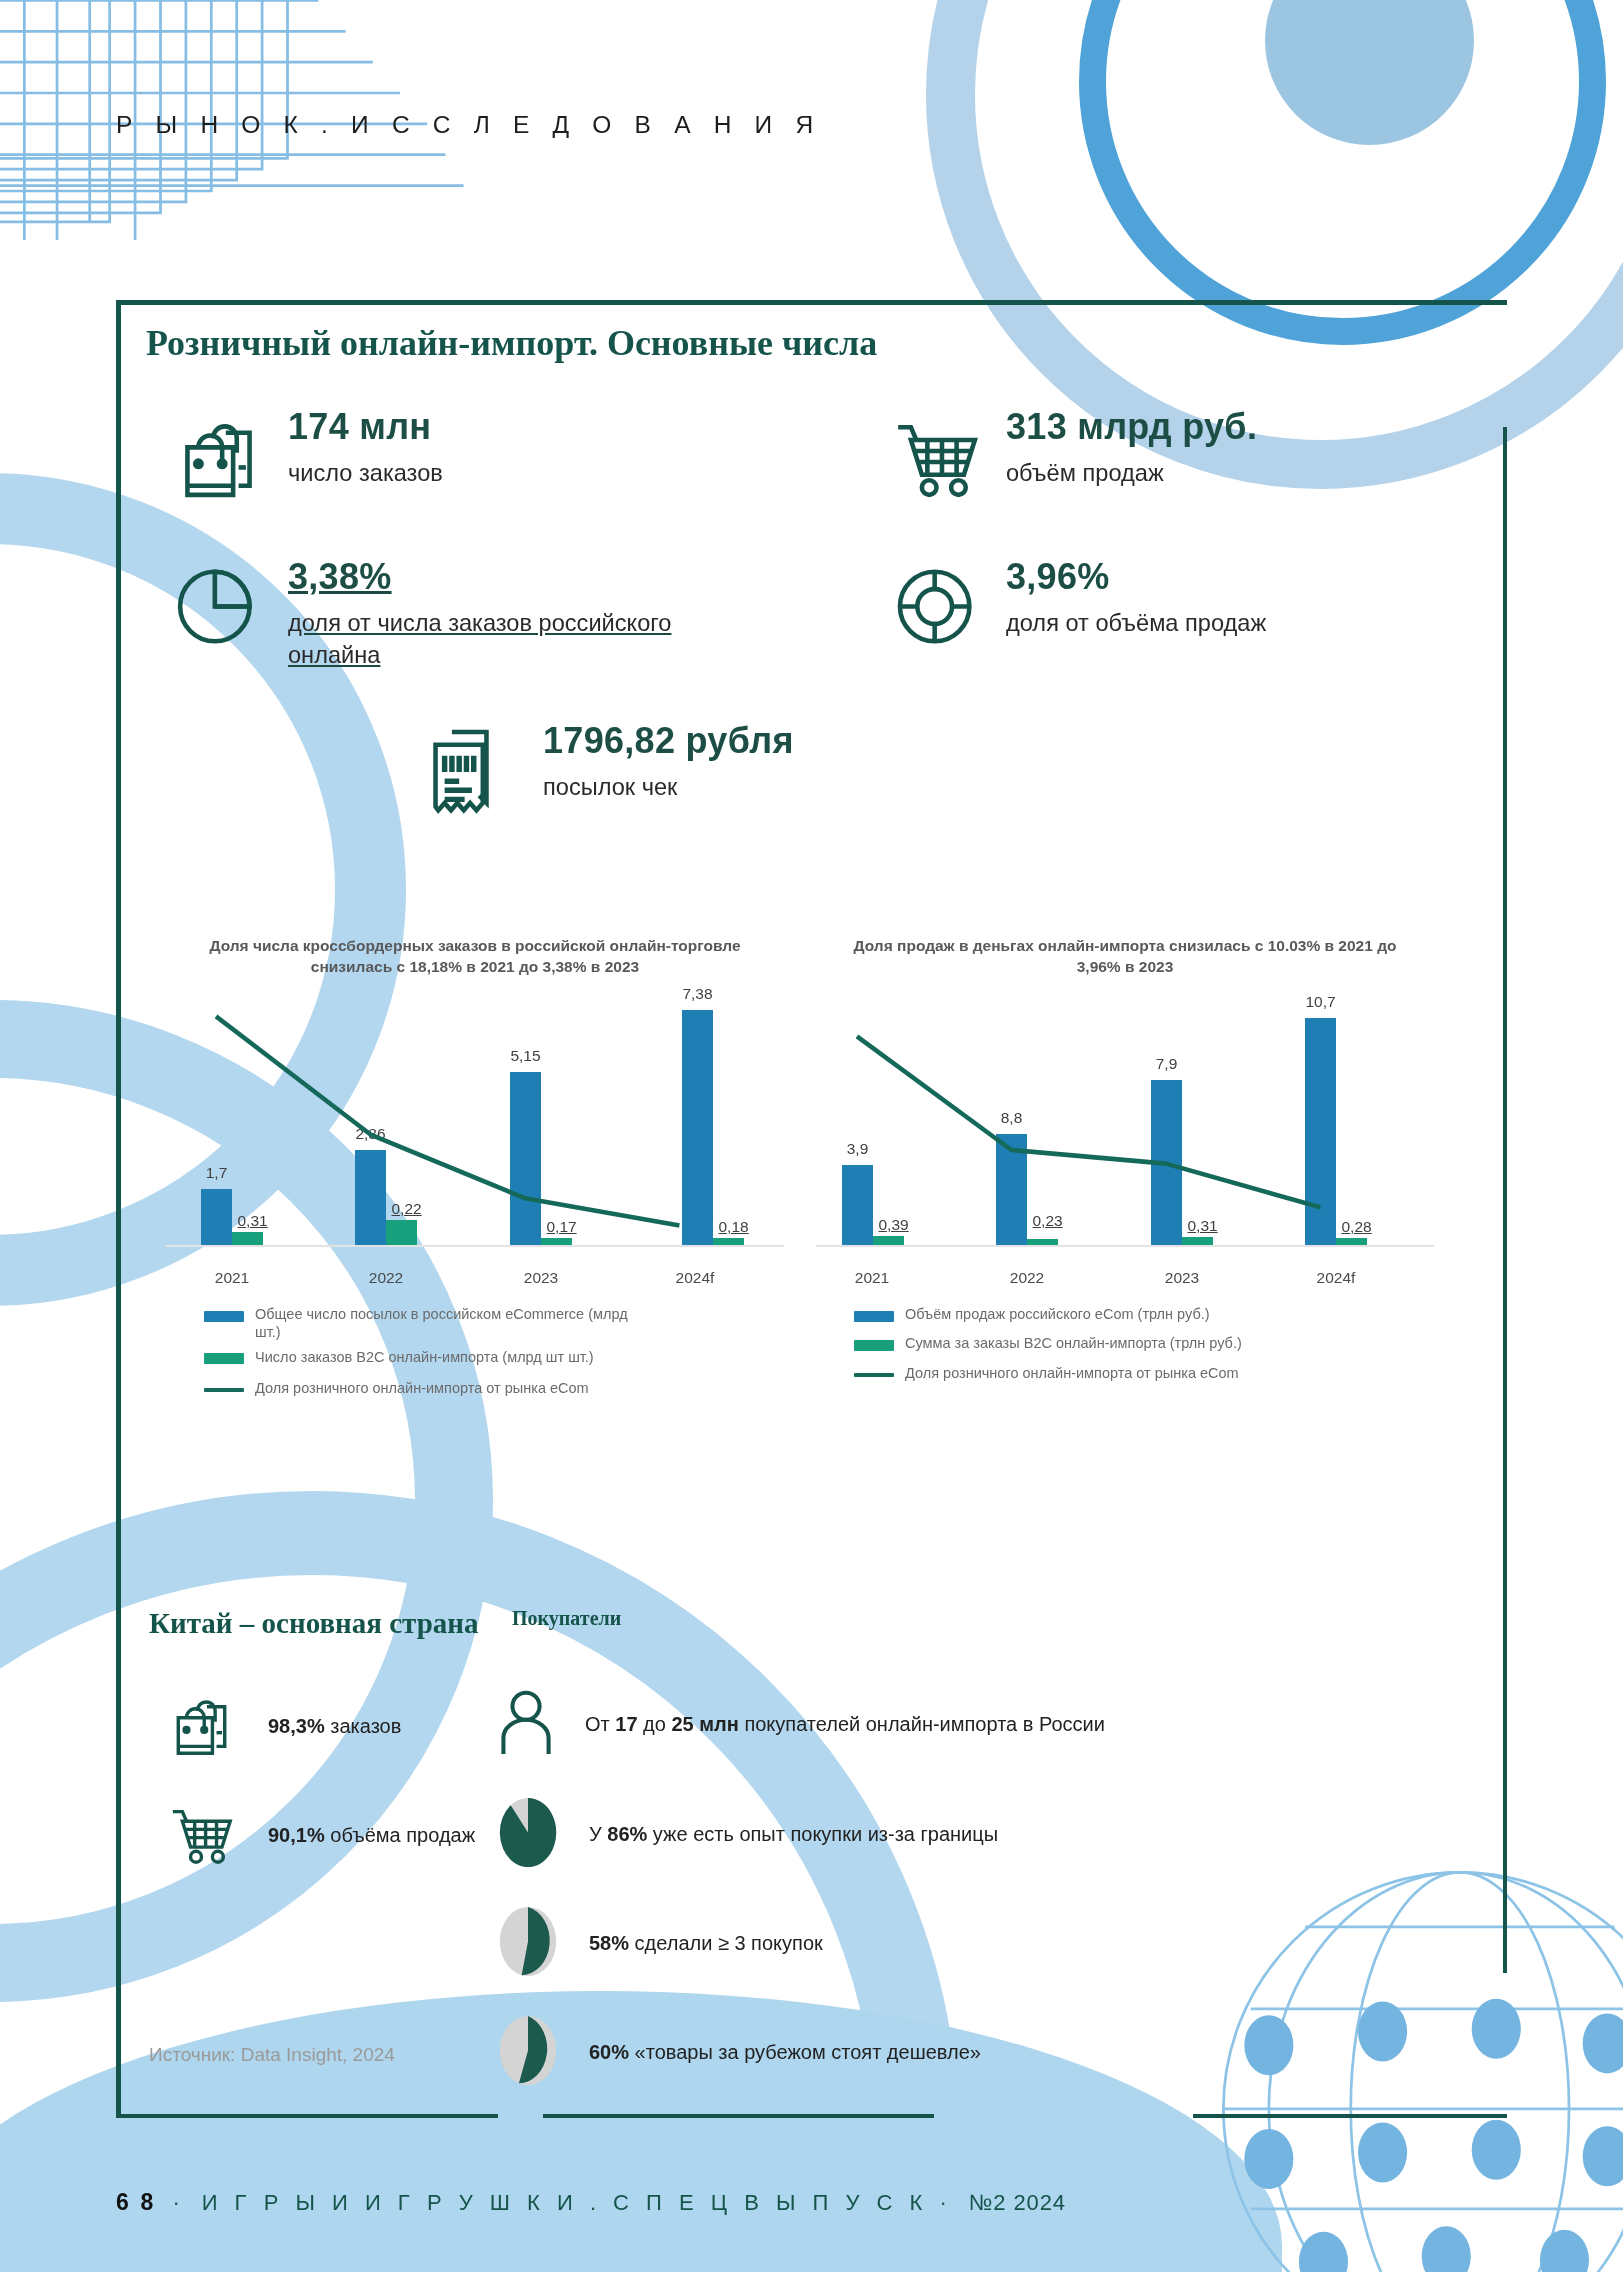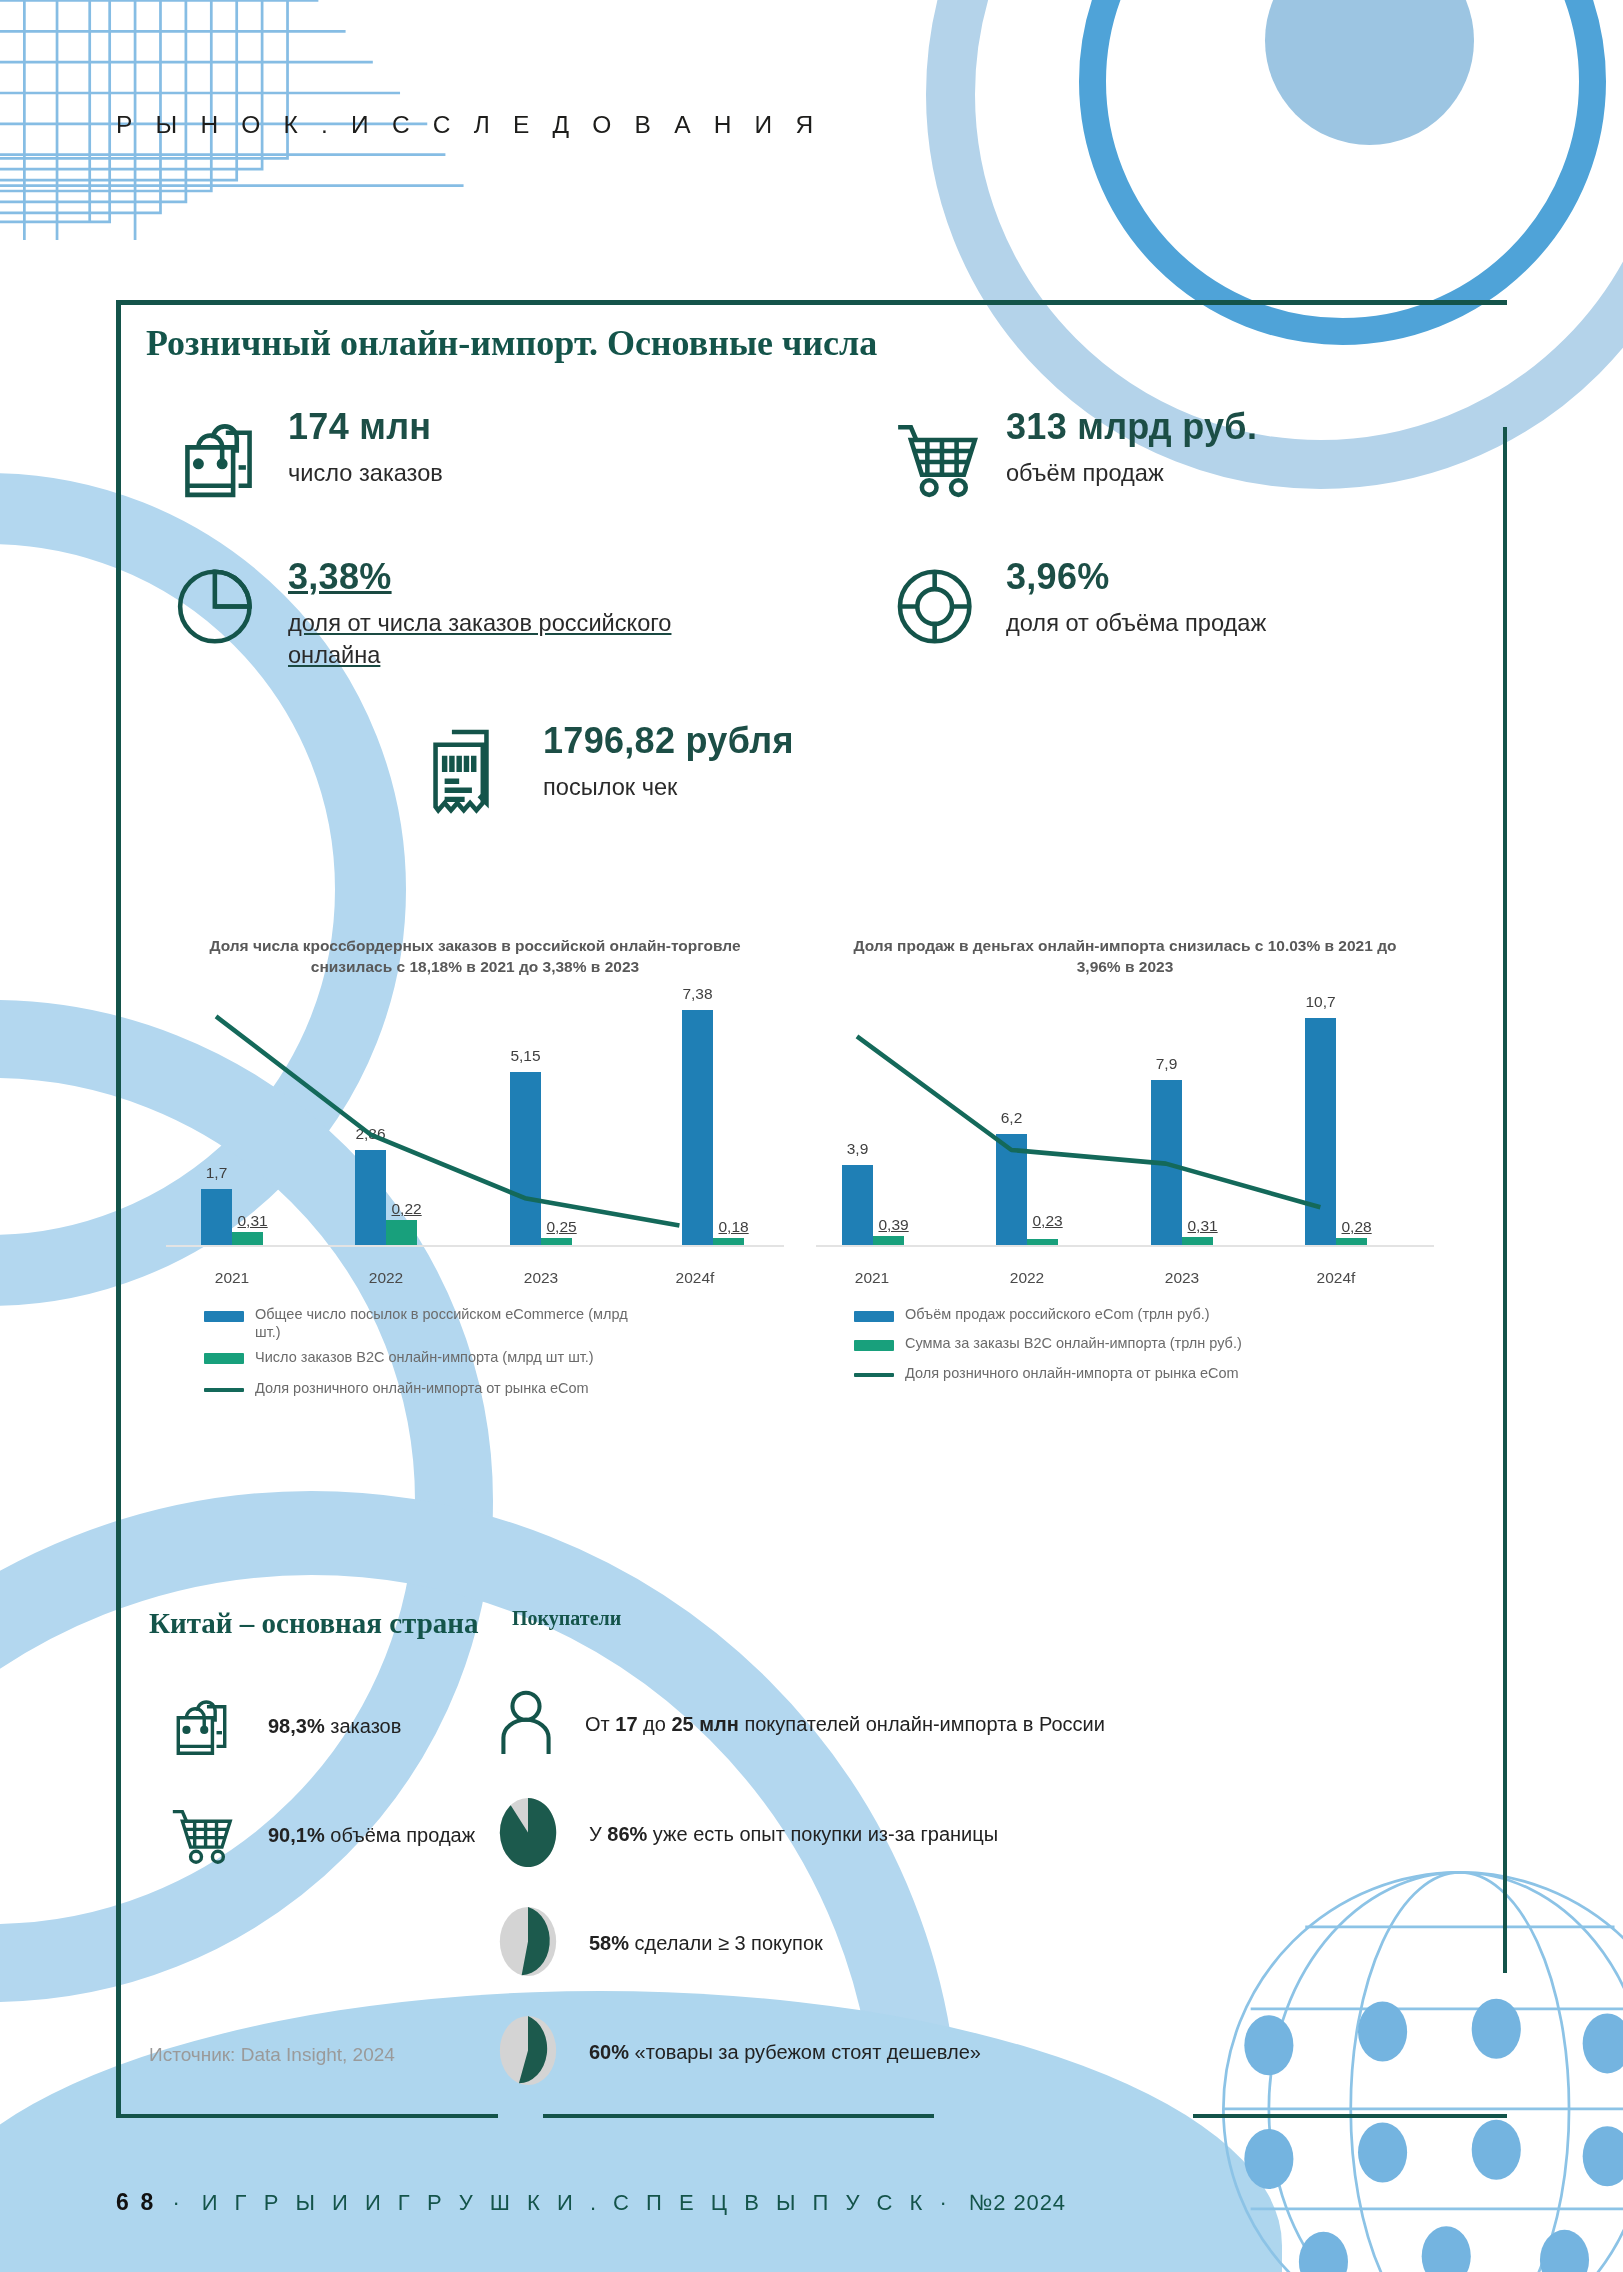--- a/index.html
+++ b/index.html
@@ -290,21 +290,21 @@
           <div class="bar green" style="height:25px">
             <span class="bl side" style="left:5.5px;transform:none;bottom:100%;margin-bottom:1.8px">0,22</span>
           </div>
         </div>
 
         <div class="group" style="left:353px;">
           <div class="bar blue" style="height:173px">
             <span class="bl">5,15</span>
           </div>
           <div class="bar green" style="height:7.3px">
-            <span class="bl side" style="left:5.5px;transform:none;bottom:100%;margin-bottom:1.8px">0,25</span>
+            <span class="bl side" style="left:5.5px;transform:none;bottom:100%;margin-bottom:1.8px">0,17</span>
           </div>
         </div>
 
         <div class="group" style="left:525px;">
           <div class="bar blue" style="height:235px">
             <span class="bl">7,38</span>
           </div>
           <div class="bar green" style="height:7.3px">
             <span class="bl side" style="left:5.5px;transform:none;bottom:100%;margin-bottom:1.8px">0,18</span>
           </div>
@@ -345,21 +345,21 @@
           <div class="bar blue" style="height:80px">
             <span class="bl">3,9</span>
           </div>
           <div class="bar green" style="height:9px">
             <span class="bl side" style="left:5.5px;transform:none;bottom:100%;margin-bottom:1.8px">0,39</span>
           </div>
         </div>
 
         <div class="group" style="left:189px;">
           <div class="bar blue" style="height:111px">
-            <span class="bl">6,2</span>
+            <span class="bl">8,8</span>
           </div>
           <div class="bar green" style="height:5.5px">
             <span class="bl side" style="left:5.5px;transform:none;bottom:100%;margin-bottom:9px">0,23</span>
           </div>
         </div>
 
         <div class="group" style="left:344px;">
           <div class="bar blue" style="height:165px">
             <span class="bl">7,9</span>
           </div>

